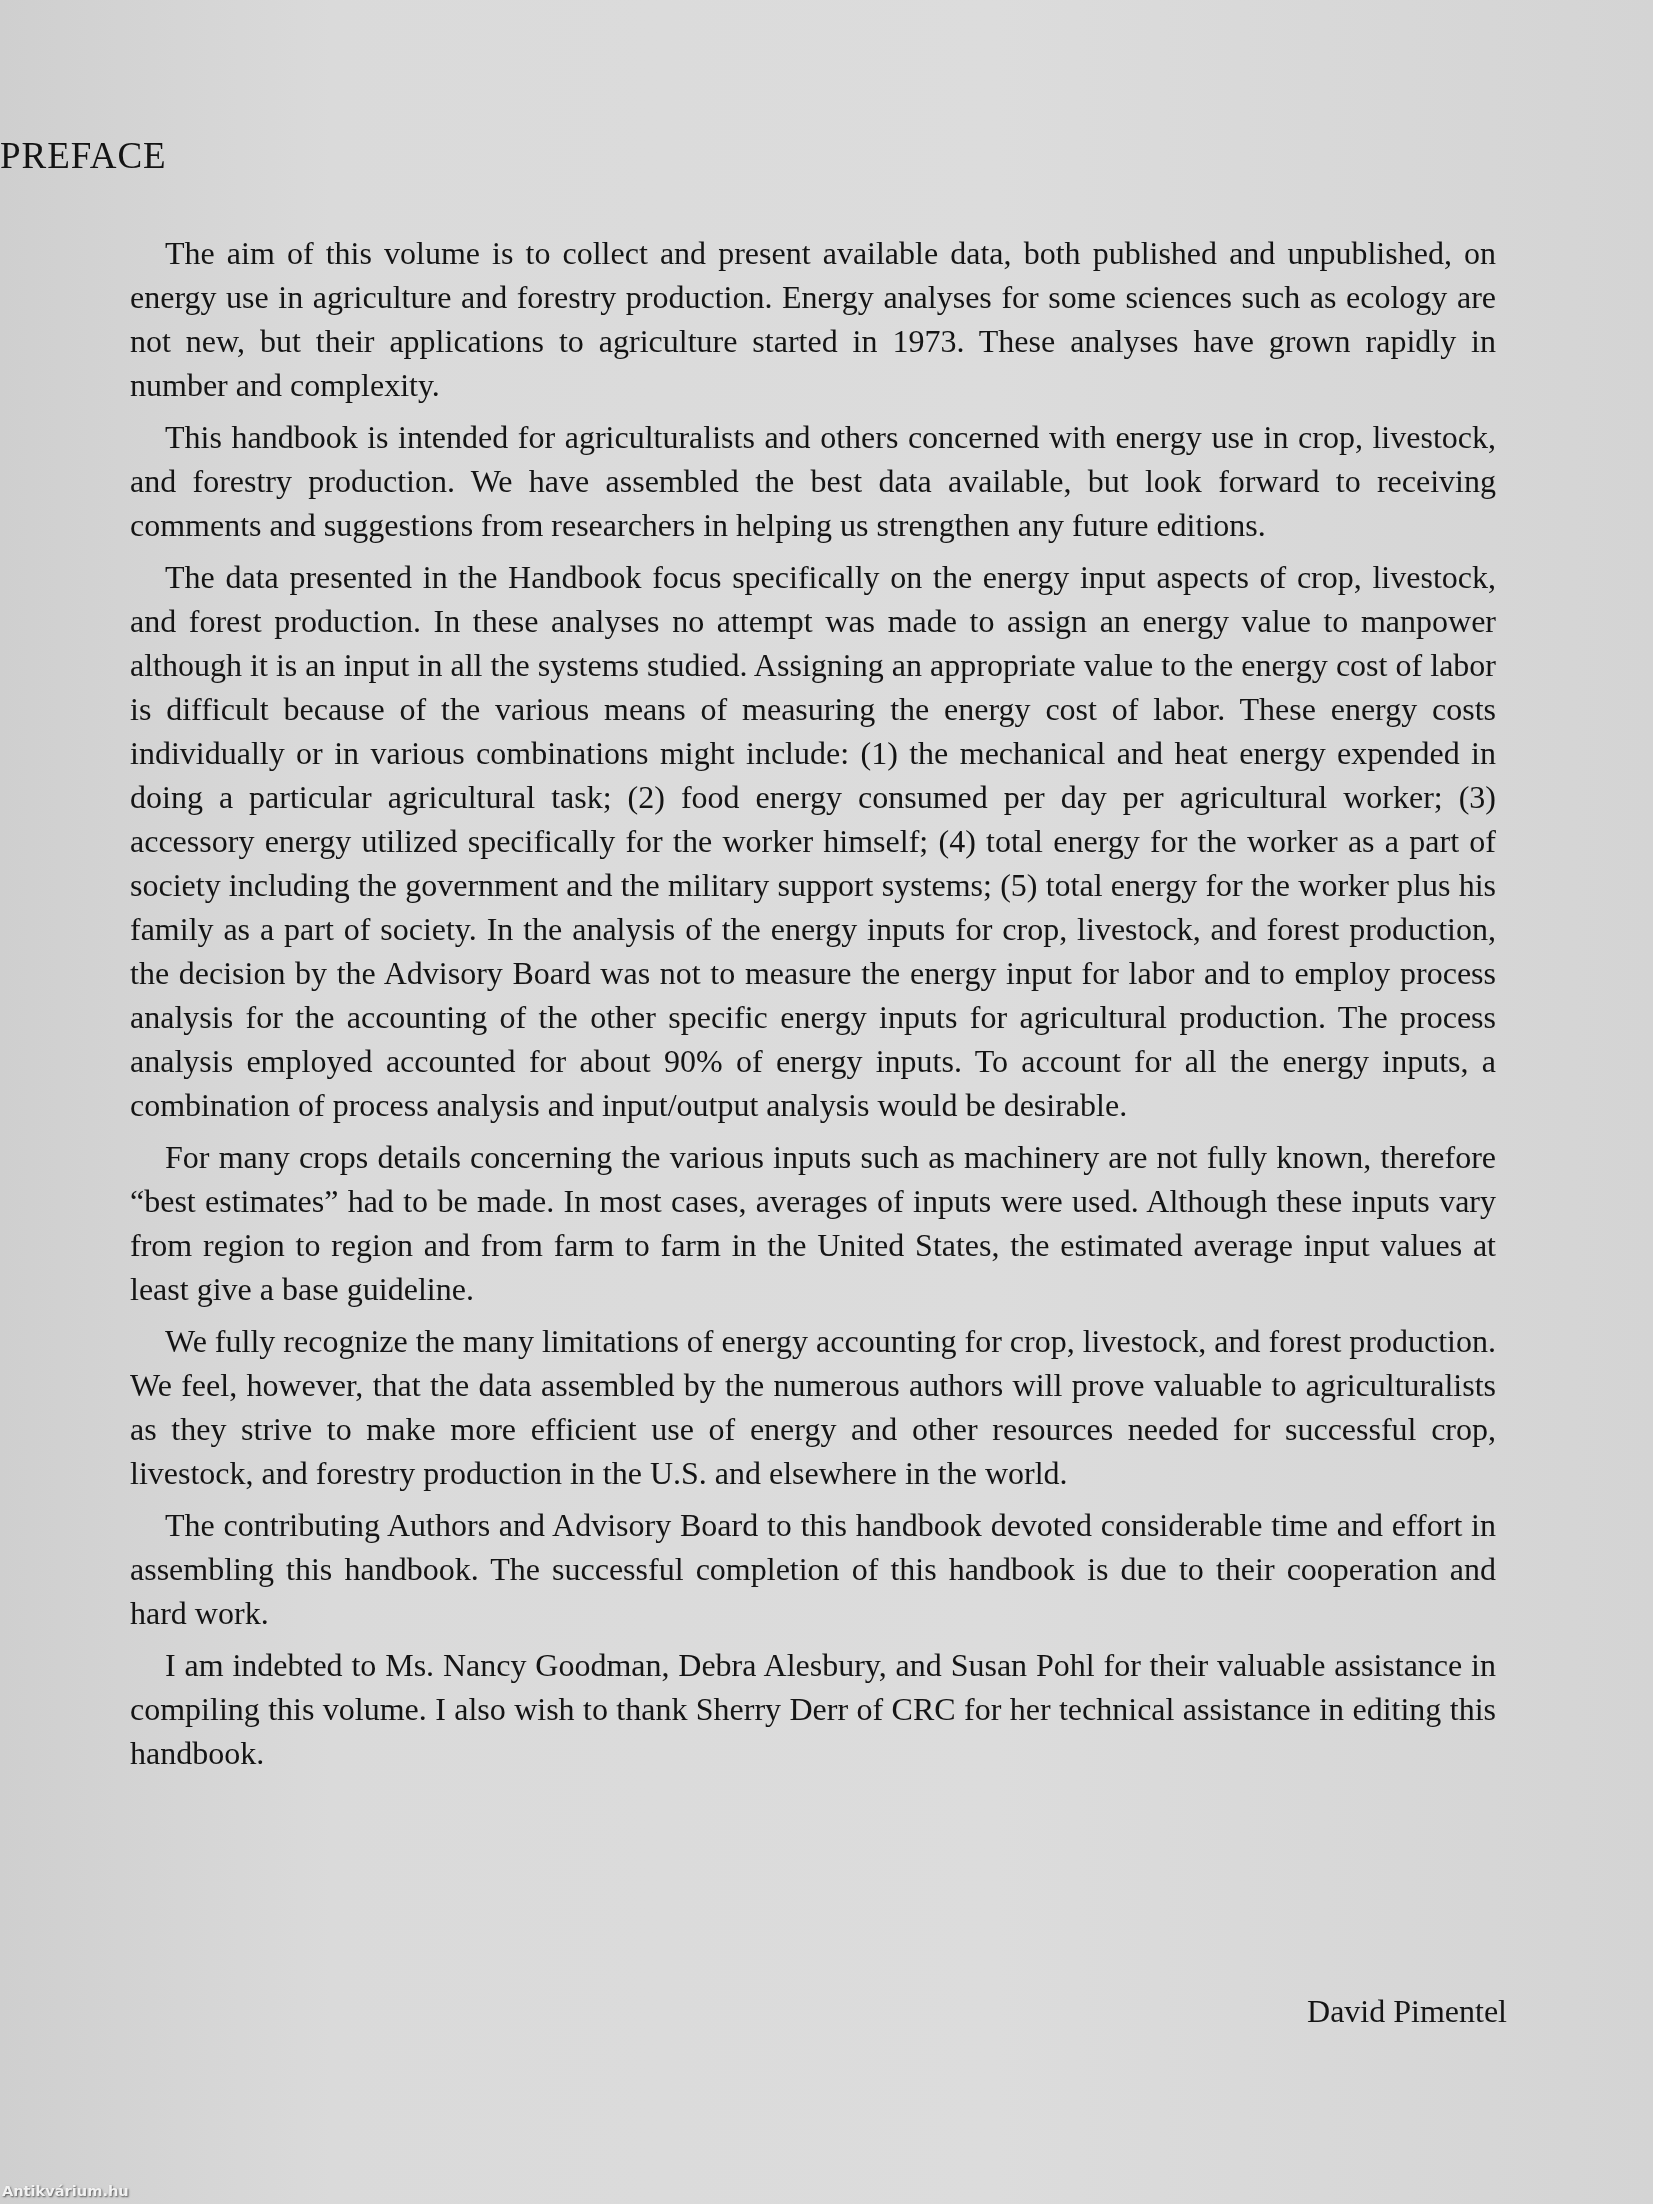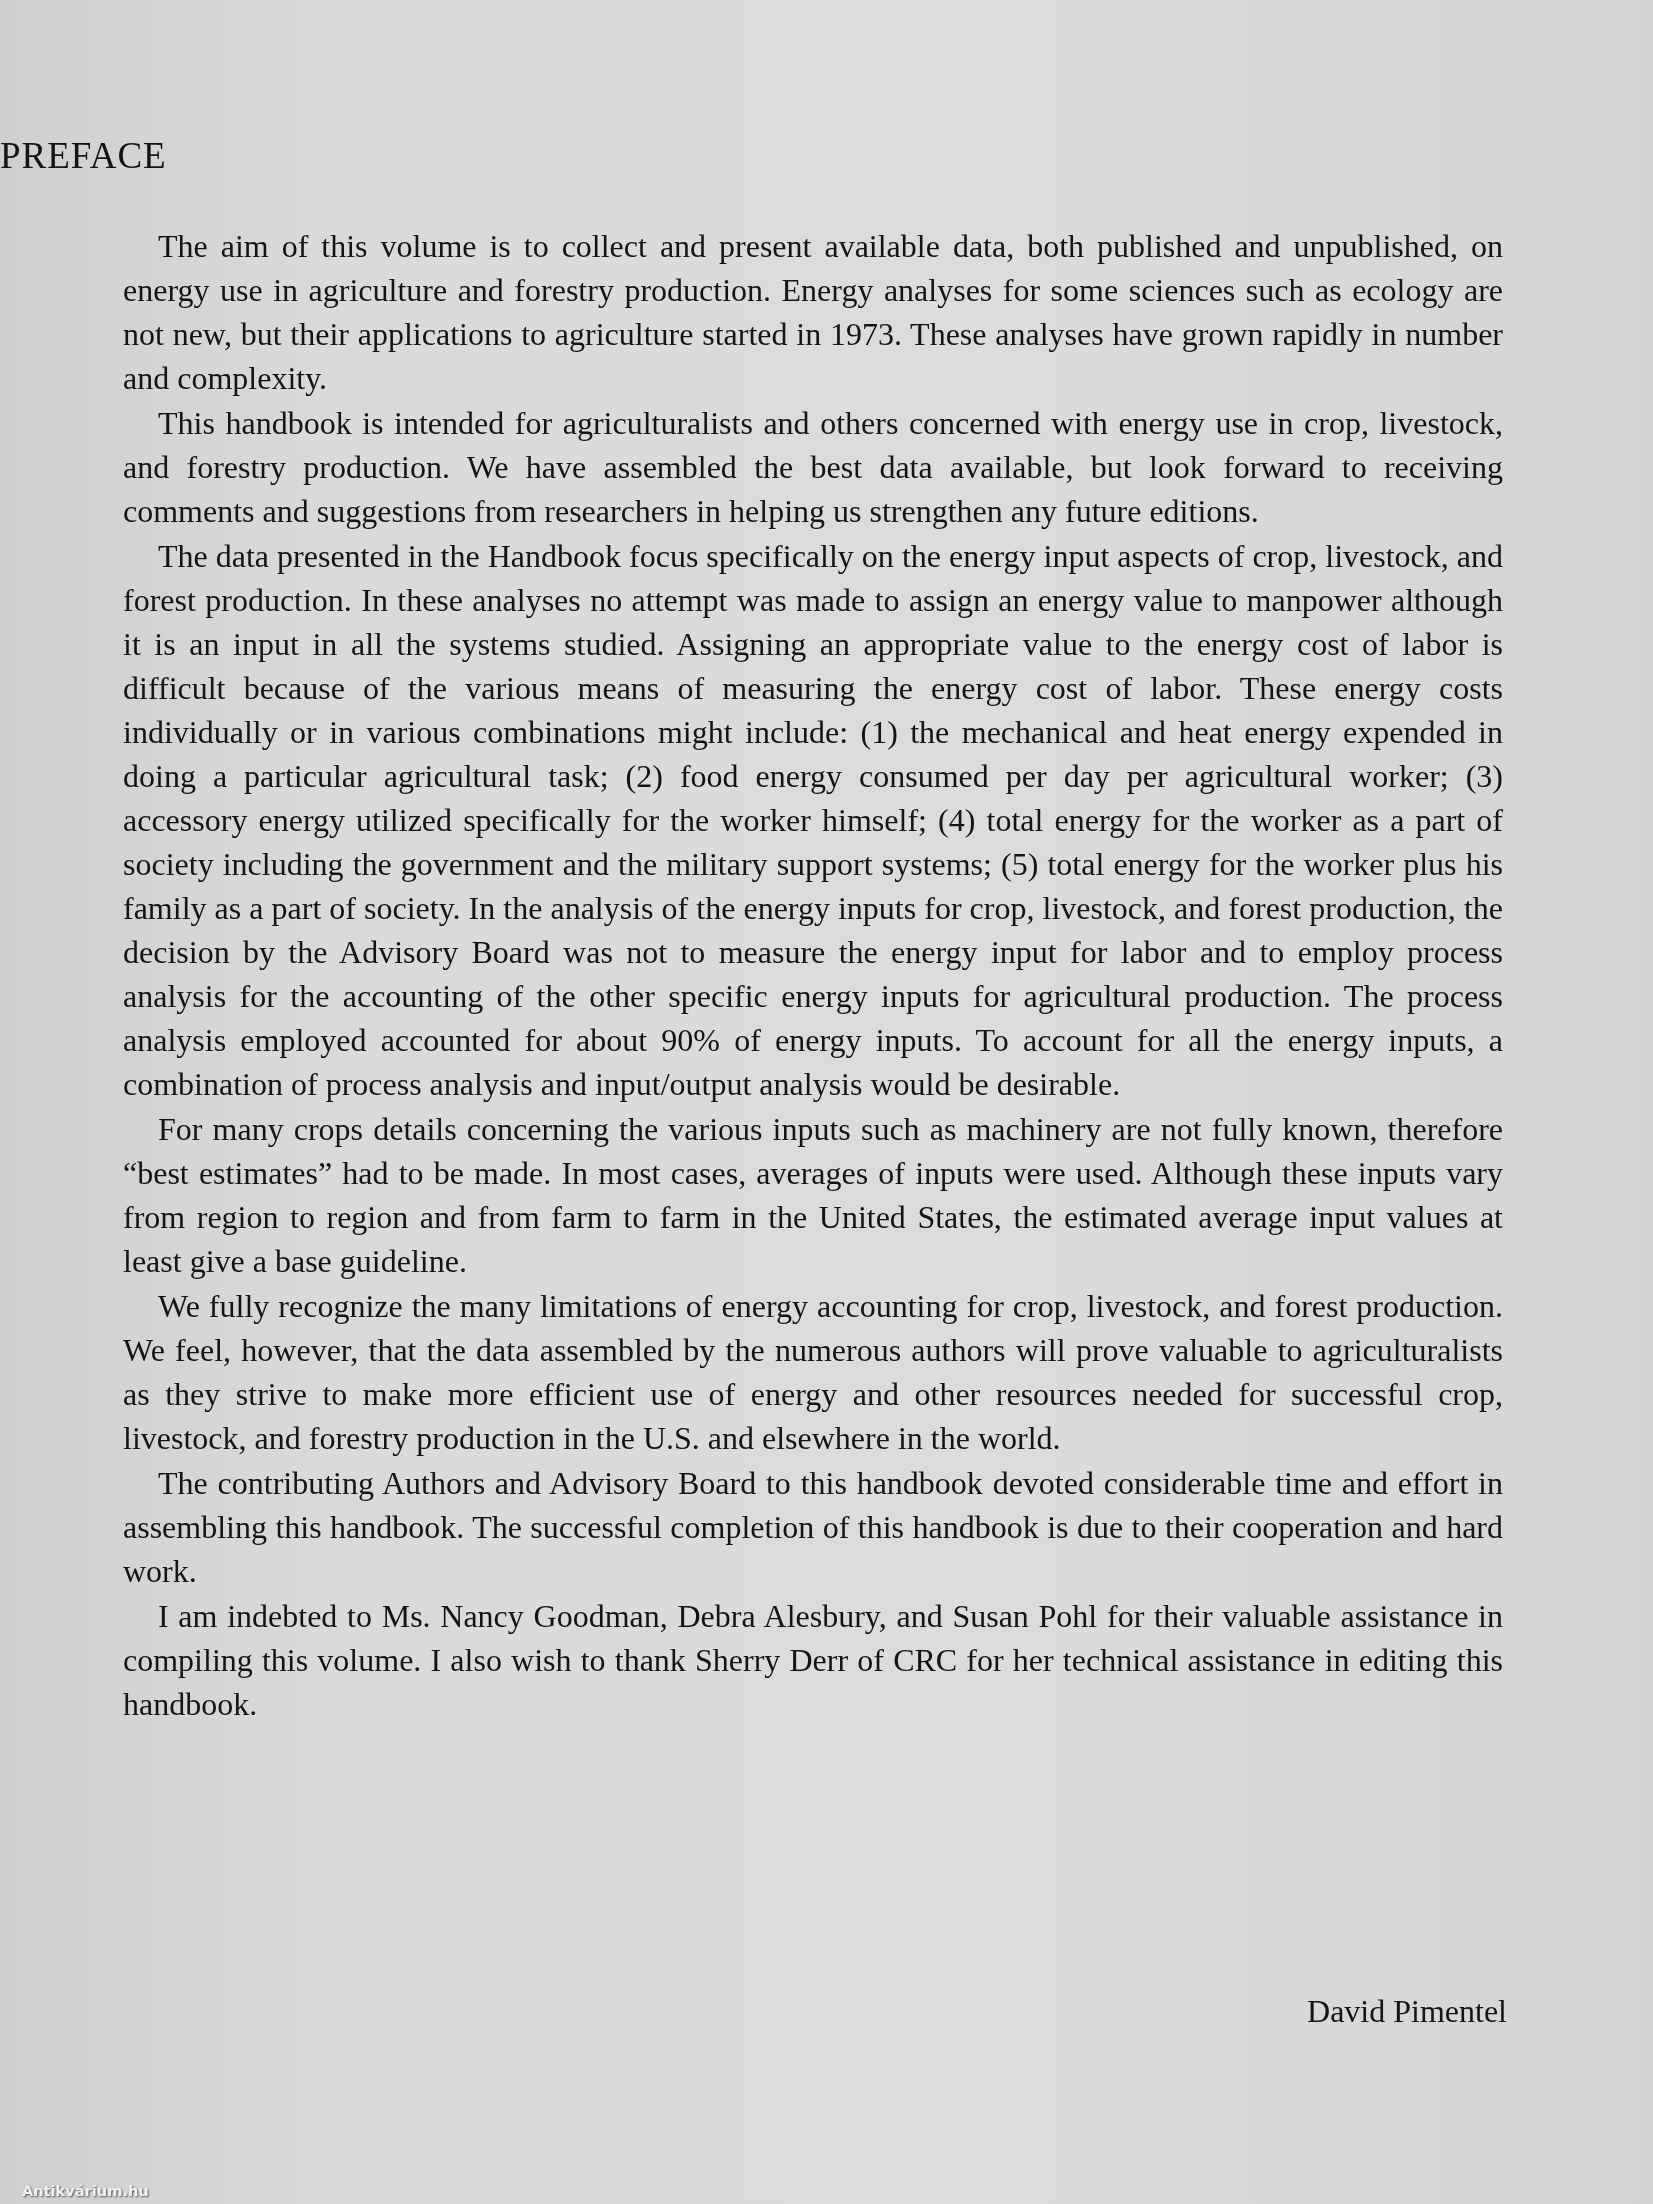--- a/index.html
+++ b/index.html
@@ -12,29 +12,29 @@
     color: #141414;
   }
   .title {
     position: absolute; top: 134px; left: 0; width: 1611px;
     text-align: left; font-size: 37px; letter-spacing: 1px;
   }
   .body-text {
     position: absolute; top: 223px; left: 122px; width: 1382px;
     font-size: 32px; line-height: 44px; text-align: justify;
   }
-  .body-text p { margin: 1px; text-indent: 35px; }
+  .body-text p { margin: 8px; text-indent: 35px; }
   .signature {
     position: absolute; top: 1993px; right: 147px;
     font-size: 32px; font-weight: normal;
   }
   .watermark {
     position: absolute; left: 1.9px; bottom: 5.8px;
     font-family: "DejaVu Sans", sans-serif; font-weight: bold;
-    font-size: 14.6px; color: #f2f2f2; text-shadow: 1px 1px 1.9px #555; margin-left: 20px;
+    font-size: 14.6px; color: #f2f2f2; text-shadow: 1px 1px 1.9px #555;
   }
 </style>
 </head>
 <body>
 
 <div class="title">PREFACE</div>
 
 <div class="body-text">
   <p>The aim of this volume is to collect and present available data, both published and unpublished, on energy use in agriculture and forestry production. Energy analyses for some sciences such as ecology are not new, but their applications to agriculture started in 1973. These analyses have grown rapidly in number and complexity.</p>
   <p>This handbook is intended for agriculturalists and others concerned with energy use in crop, livestock, and forestry production. We have assembled the best data available, but look forward to receiving comments and suggestions from researchers in helping us strengthen any future editions.</p>

